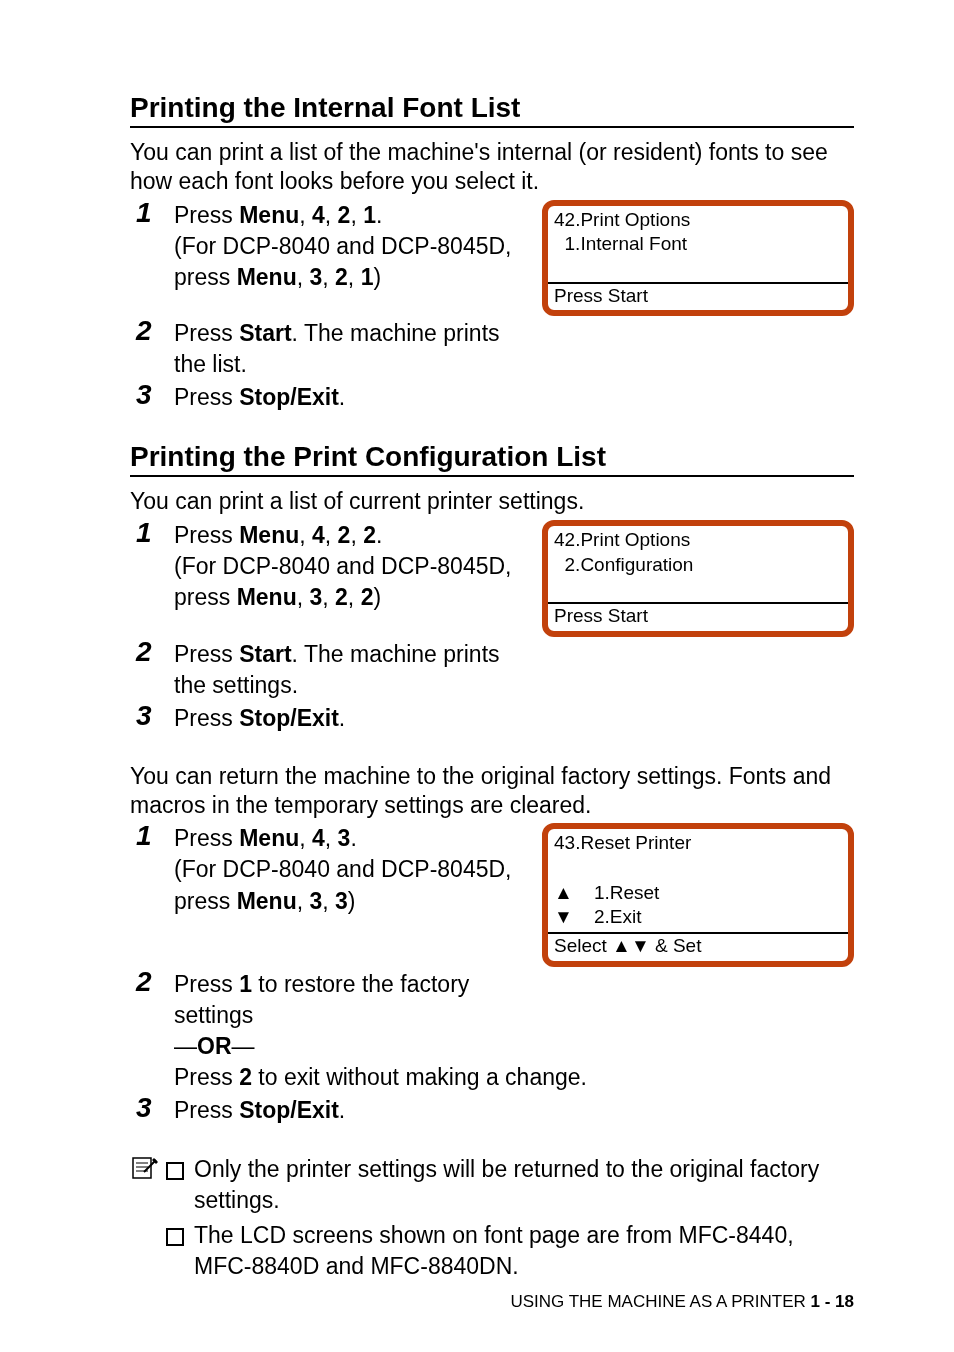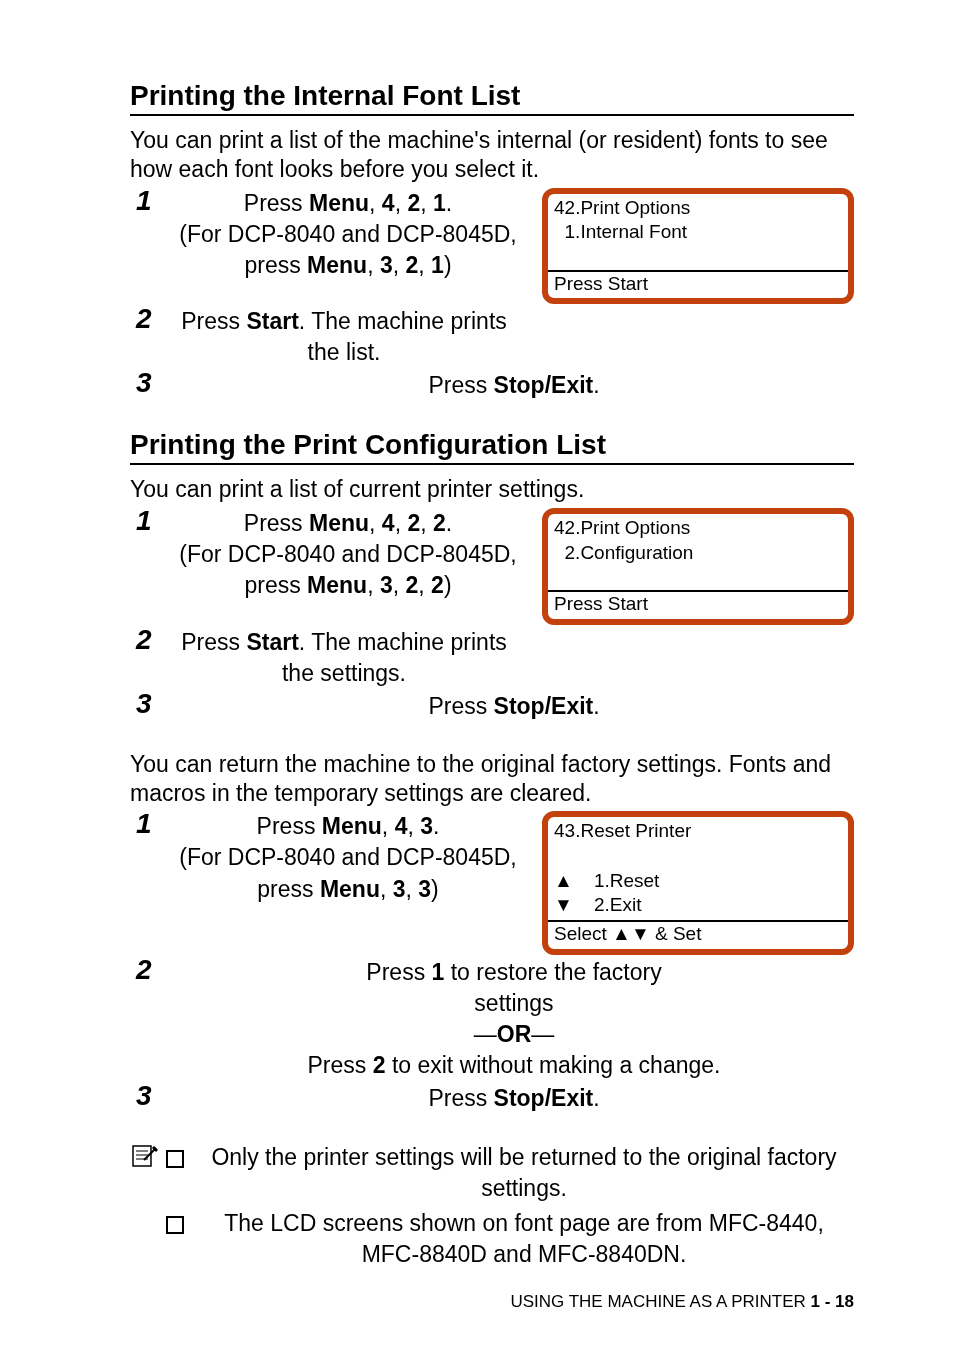--- a/index.html
+++ b/index.html
@@ -12,21 +12,21 @@
   .page {
     width: 954px;
     height: 1352px;
     box-sizing: border-box;
     padding: 80px 100px 40px 130px;
     position: relative;
   }
   h2.section-title {
     font-size: 28px;
     font-weight: bold;
-    margin: 0 0 4px 0;
+    margin: 12px 0 4px 0;
     padding-bottom: 2px;
     border-bottom: 2px solid #000;
   }
   p.intro {
     font-size: 23px;
     margin: 10px 0 4px 0;
     line-height: 1.25;
   }
   ol.steps {
     list-style: none;
@@ -46,21 +46,21 @@
     top: -6px;
     font-size: 28px;
     font-weight: bold;
     font-style: italic;
   }
   .step-row {
     display: flex;
     align-items: flex-start;
     gap: 20px;
   }
-  .step-text { flex: 1; text-align: center; }
+  .step-text { flex: 1; }
   .step-text-narrow { width: 340px; }
   b.kw { font-weight: bold; }
 
   .lcd {
     width: 300px;
     border: 6px solid #c2410c;
     border-radius: 12px;
     overflow: hidden;
     font-family: Liberation Sans, sans-serif;
     font-size: 19px;
@@ -79,21 +79,21 @@
   }
 
   .note-row {
     display: flex;
     gap: 6px;
     font-size: 23px;
     line-height: 1.35;
   }
   .note-icon-col { width: 30px; flex-shrink:0; }
   .note-bullets { list-style: none; margin:0; padding:0; }
-  .note-bullets li { position: relative; padding-left: 28px; margin-bottom:4px;text-align:center;}
+  .note-bullets li { position: relative; padding-left: 28px; margin-bottom:4px;}
   .note-bullets li::before {
     content: "";
     position: absolute; left:0; top:8px;
     width: 14px; height: 14px;
     background: #fff;
     border: 2px solid #000;
   }
 
   .footer {
     position: absolute;

